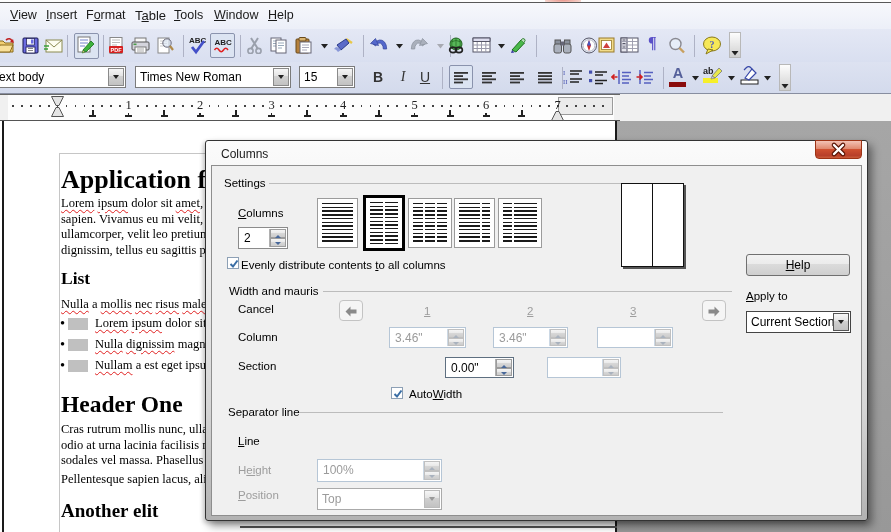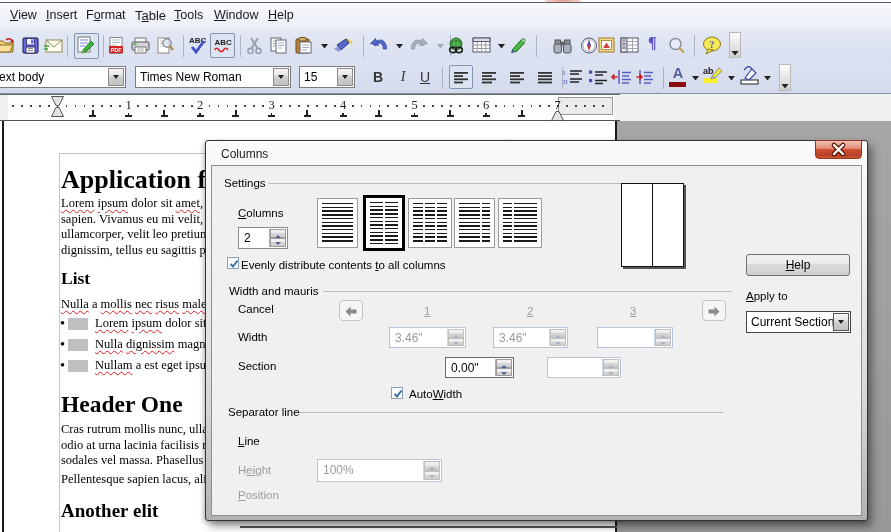--- a/index.html
+++ b/index.html
@@ -456,21 +456,21 @@
       <div class="ab lbl" style="left:26px;top:137px">Cancel</div>
       <div class="ab" style="left:127px;top:134px;width:24px;height:21px;border:1px solid #c3c3c3;border-radius:4px;background:#f5f5f5;text-align:center"><svg width="12" height="11" viewBox="0 0 12 11" style="margin-top:5px">
           <path d="M5.5 0.5 L0.5 5.5 L5.5 10.5 L5.5 7.5 L11.5 7.5 L11.5 3.5 L5.5 3.5 Z" fill="#8a8a8a"></path>
         </svg></div>
       <div class="ab lbl g" style="left:212px;top:139px"><u>1</u></div>
       <div class="ab lbl g" style="left:315px;top:139px"><u>2</u></div>
       <div class="ab lbl g" style="left:418px;top:139px"><u>3</u></div>
       <div class="ab" style="left:490px;top:134px;width:24px;height:21px;border:1px solid #c3c3c3;border-radius:4px;background:#f5f5f5;text-align:center"><svg width="12" height="11" viewBox="0 0 12 11" style="margin-top:5px">
           <path d="M6.5 0.5 L11.5 5.5 L6.5 10.5 L6.5 7.5 L0.5 7.5 L0.5 3.5 L6.5 3.5 Z" fill="#8a8a8a"></path>
         </svg></div>
-      <div class="ab lbl" style="left:26px;top:165px">Width</div>
+      <div class="ab lbl" style="left:26px;top:165px">Column</div>
       <div class="ab tbx dis" style="left:177px;top:161px;width:77px;height:21px">
         <span class="tx">3.46"</span>
         <span class="spin sping" style="border-left-color:#ccd8e4">
           <span class="up" style="border-color:#c0c0c0"></span>
           <span class="dn" style="border-color:#c0c0c0"></span>
         </span>
       </div>
       <div class="ab tbx dis" style="left:281px;top:161px;width:75px;height:21px">
         <span class="tx">3.46"</span>
         <span class="spin sping" style="border-left-color:#ccd8e4">
@@ -511,19 +511,23 @@
       <div class="ab lbl" style="left:26px;top:269px"><u>L</u>ine</div>
       <div class="ab lbl g" style="left:26px;top:298px">H<u>ei</u>ght</div>
       <div class="ab tbx dis" style="left:105px;top:293px;width:125px;height:23px">
         <span class="tx">100%</span>
         <span class="spin sping" style="border-left-color:#ccd8e4">
           <span class="up" style="border-color:#c0c0c0"></span>
           <span class="dn" style="border-color:#c0c0c0"></span>
         </span>
       </div>
       <div class="ab lbl g" style="left:26px;top:323px"><u>P</u>osition</div>
+      <div class="ab combo" style="left:105px;top:322px;width:125px;height:22px;border-color:#aaa">
+        <span class="tx" style="color:#9b9b9b">Top</span>
+        <span class="dd ddg" style="border-color:#bbb"></span>
+      </div>
       <div class="ab btn" style="left:534px;top:88px;width:104px;height:22px;line-height:21px"><u>H</u>elp</div>
       <div class="ab lbl" style="left:534px;top:124px"><u>A</u>pply to</div>
       <div class="ab combo" style="left:534px;top:145px;width:105px;height:22px;border-color:#444">
         <span class="tx" style="top:3px">Current Section</span>
         <span class="dd" style="border-color:#555"></span>
       </div>
     </div>
 </div>
 </body></html>

